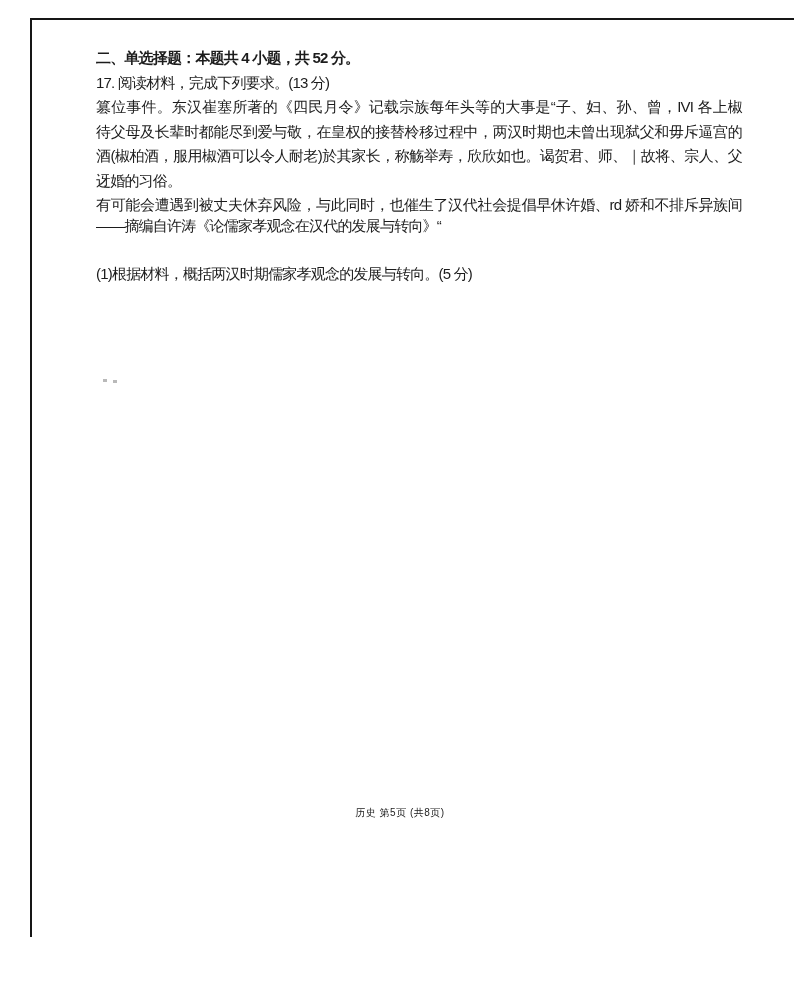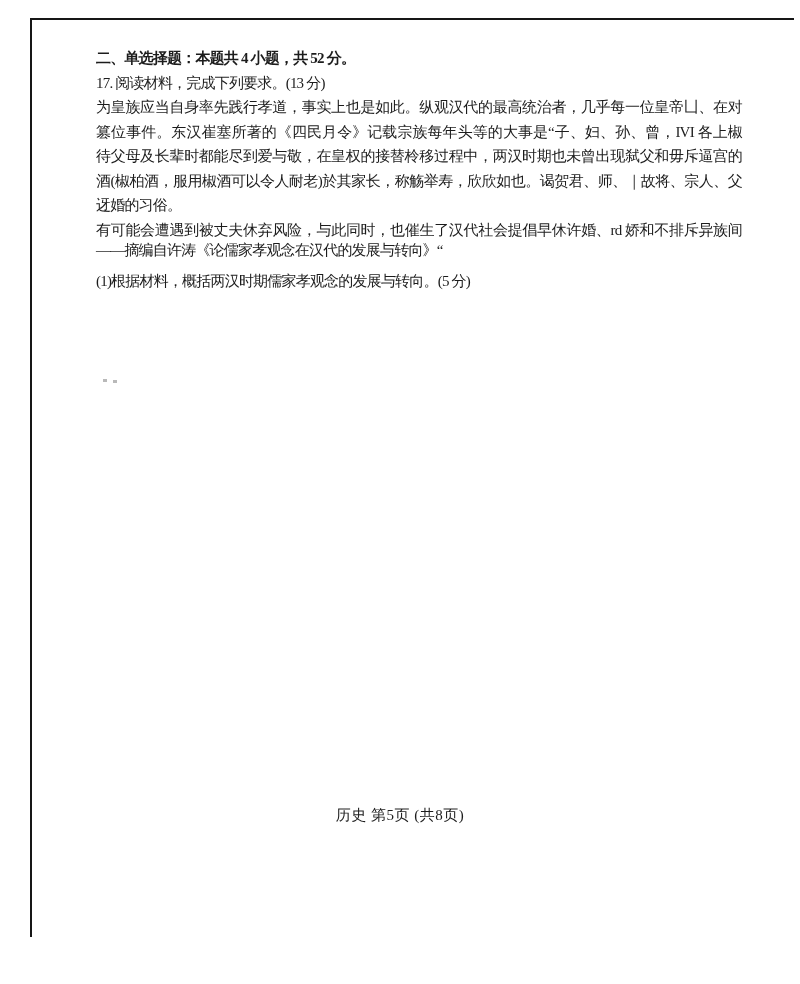--- a/index.html
+++ b/index.html
@@ -1,21 +1,21 @@
 <!DOCTYPE html>
 <html><head>
 <meta charset="utf-8">
 <style>
   html,body{margin:0;padding:0;background:#ffffff;}
   .page{
     position:relative;
     width:800px;height:984px;
     background:#ffffff;
     color:#1c1c1c;
-    font-family:Liberation Serif, serif;
+    font-family:Liberation Sans, sans-serif;
     overflow:hidden;
   }
   
   .scan-border-top{position:absolute;left:30px;top:18px;width:764px;height:2px;}
   .scan-border-left{position:absolute;left:30px;top:18px;width:2px;height:919px;}
   .speck{position:absolute;width:4px;height:3px;background:#8a8a8a;opacity:.6;}
   .speck.s1{left:103px;top:379px;}
   .speck.s2{left:113px;top:380px;}
 
   .content{
@@ -24,45 +24,44 @@
   }
   .sec-header{font-weight:bold;}
   .pline{
     text-align:justify;
     text-align-last:justify;
     text-justify:inter-ideograph;
   }
   .pline.indent{text-indent:31px;}
   .pline.last{text-align-last:left;}
   .attribution{text-align:left;padding-right:10px;margin-top:-4px;}
-  .questions{margin-top:6px;}
+  .questions{margin-top:24px;}
   .footer{
     position:absolute;left:0;top:806px;width:100%;
-    text-align:center;font-size:15px;letter-spacing:0.5px;
+    text-align:center;font-size:10px;letter-spacing:0.5px;
   }
 </style>
 </head>
 <body>
 
 <div class="page" style="background: rgb(255, 255, 255); color: rgb(28, 28, 28);">
 
   <div class="scan-border-top" style="background: rgb(22, 22, 22);"></div>
   <div class="scan-border-left" style="background: rgb(22, 22, 22);"></div>
   <div class="speck s1"></div>
   <div class="speck s2"></div>
 
   <div class="content">
 
     <div class="sec-header">二、单选择题：本题共 4 小题，共 52 分。</div>
 
     <div class="q-intro">17. 阅读材料，完成下列要求。(13 分)</div>
 
 
     <div class="para">
-      <div class="pline">为皇族应当自身率先践行孝道，事实上也是如此。纵观汉代的最高统治者，几乎每一位皇帝凵、在对</div>
       <div class="pline">篡位事件。东汉崔塞所著的《四民月令》记载宗族每年头等的大事是“子、妇、孙、曾，IVI 各上椒</div>
       <div class="pline">待父母及长辈时都能尽到爱与敬，在皇权的接替柃移过程中，两汉时期也未曾出现弑父和毋斥逼宫的</div>
       <div class="pline">酒(椒柏酒，服用椒酒可以令人耐老)於其家长，称觞举寿，欣欣如也。谒贺君、师、｜故将、宗人、父</div>
       <div class="pline last">迓婚的习俗。</div>
       <div class="pline">有可能会遭遇到被丈夫休弃风险，与此同时，也催生了汉代社会提倡早休许婚、rd 娇和不排斥异族间</div>
     </div>
 
     <div class="attribution">——摘编自许涛《论儒家孝观念在汉代的发展与转向》“</div>
 
     <div class="questions">

